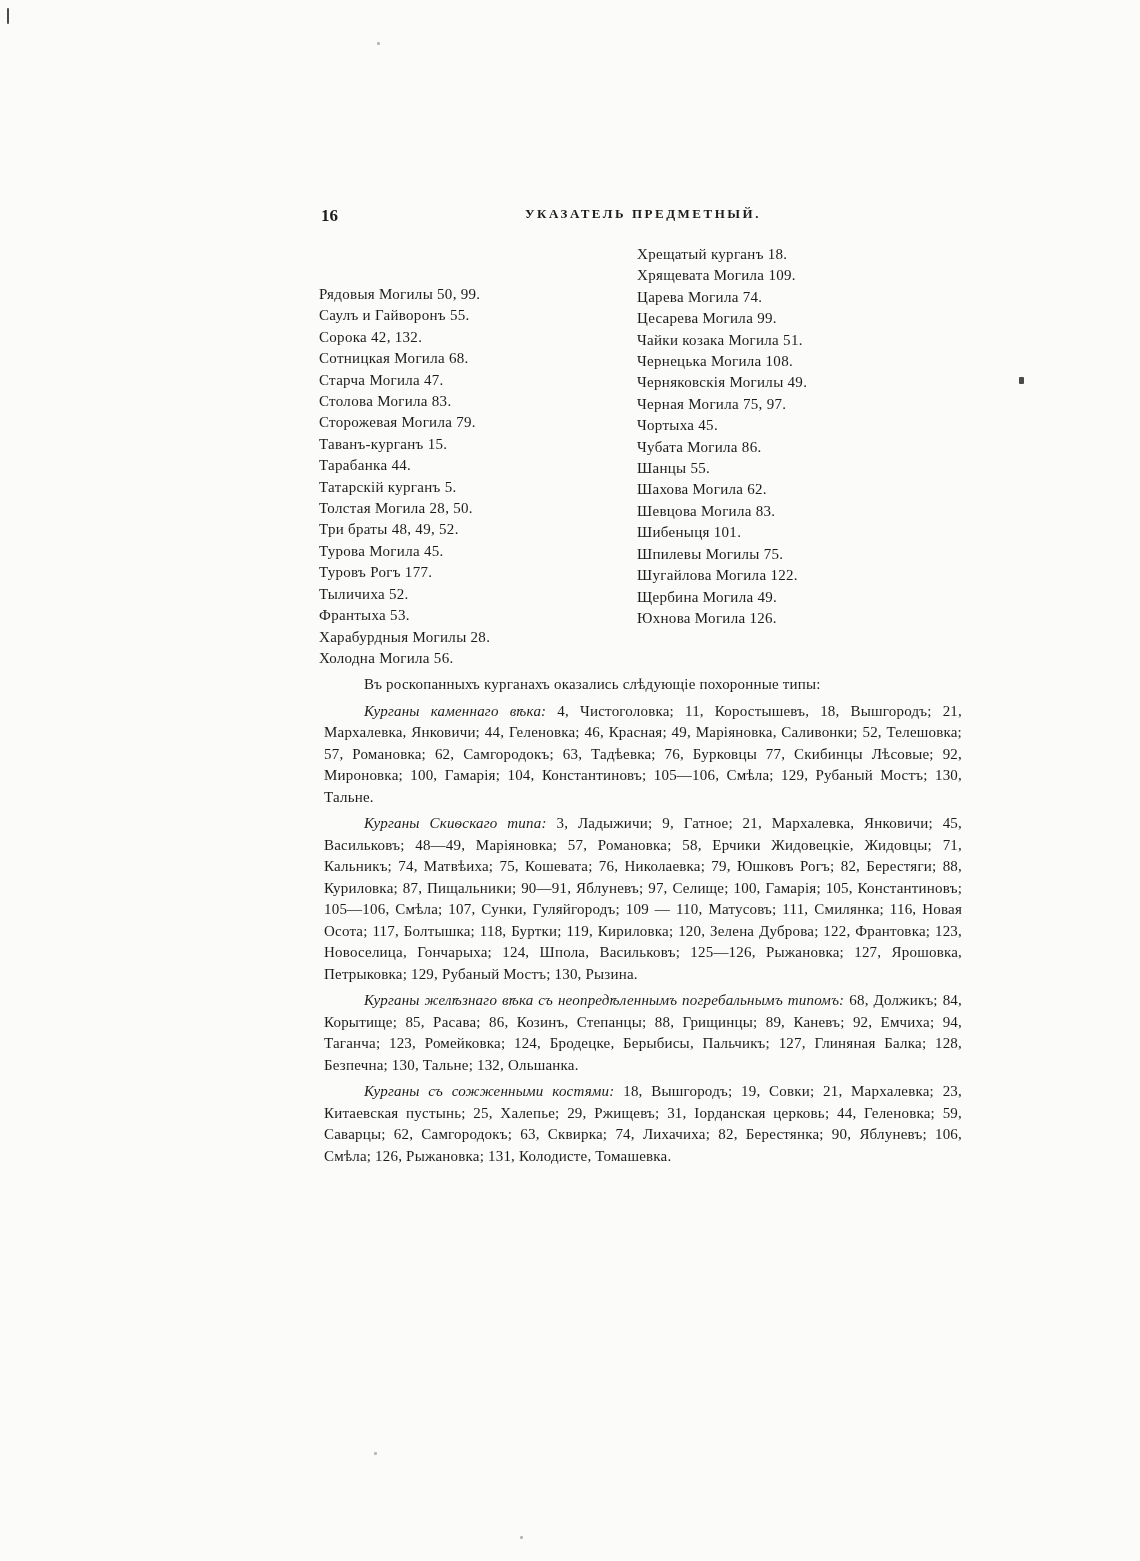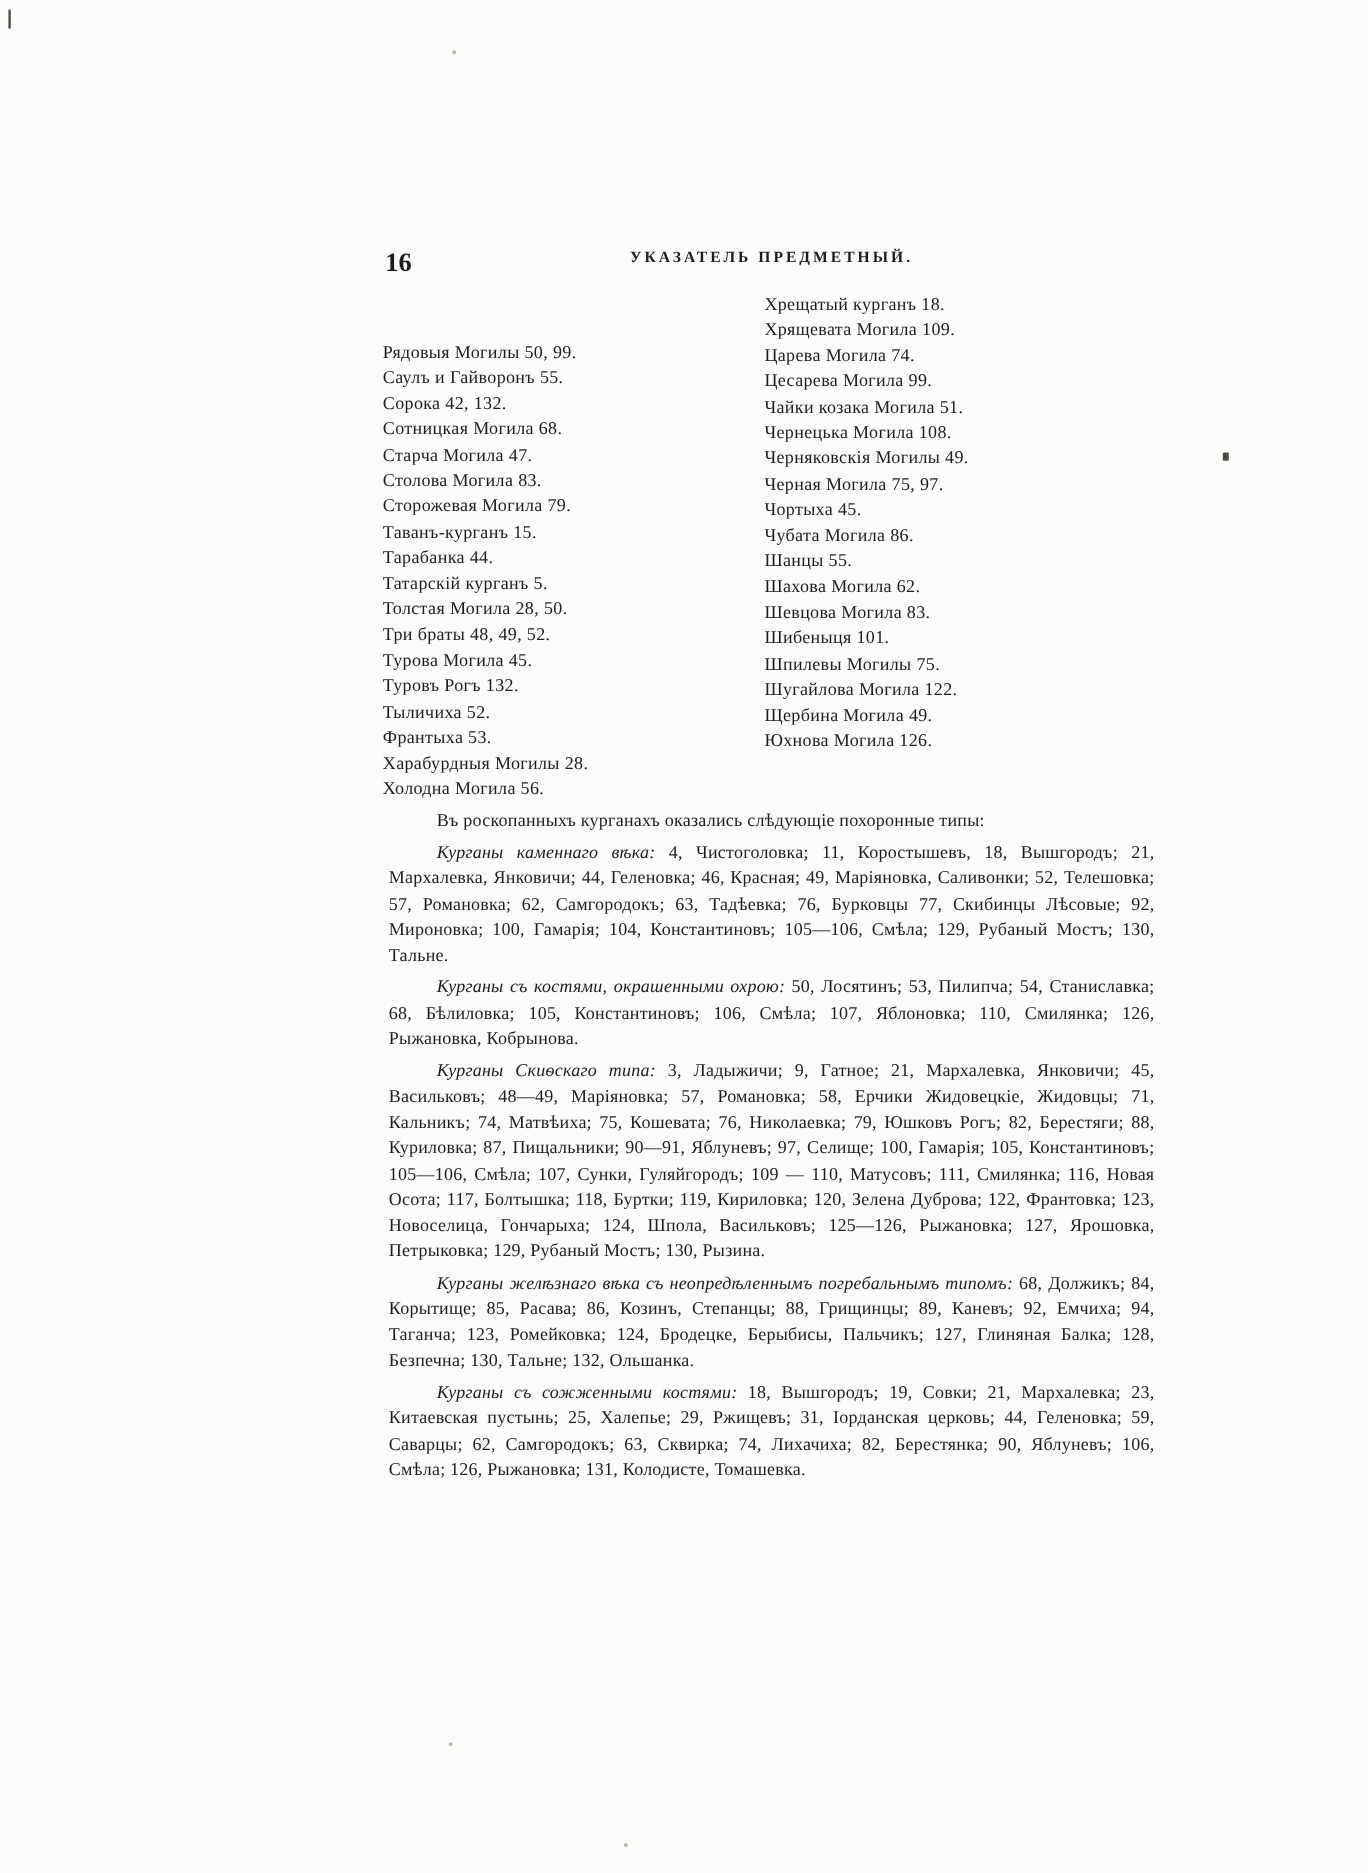--- a/index.html
+++ b/index.html
@@ -23,21 +23,21 @@
   }
   .header{
     position:relative;
     height:22px;
     margin-bottom:16px;
   }
   .pagenum{
     position:absolute;
     left:2px;
     top:0;
-    font-size:22px;
+    font-size:17px;
     font-weight:bold;
     font-family:Liberation Serif, serif;
   }
   .running-title{
     text-align:center;
     font-size:13px;
     font-weight:bold;
     letter-spacing:2.5px;
   }
   .index{
@@ -96,21 +96,21 @@
           <div class="index-entry">Сотницкая Могила 68.</div>
           <div class="index-entry">Старча Могила 47.</div>
           <div class="index-entry">Столова Могила 83.</div>
           <div class="index-entry">Сторожевая Могила 79.</div>
           <div class="index-entry">Таванъ-курганъ 15.</div>
           <div class="index-entry">Тарабанка 44.</div>
           <div class="index-entry">Татарскій курганъ 5.</div>
           <div class="index-entry">Толстая Могила 28, 50.</div>
           <div class="index-entry">Три браты 48, 49, 52.</div>
           <div class="index-entry">Турова Могила 45.</div>
-          <div class="index-entry">Туровъ Рогъ 132.</div>
+          <div class="index-entry">Туровъ Рогъ 177.</div>
           <div class="index-entry">Тыличиха 52.</div>
           <div class="index-entry">Франтыха 53.</div>
           <div class="index-entry">Харабурдныя Могилы 28.</div>
           <div class="index-entry">Холодна Могила 56.</div>
         </div>
       <div class="index-col-right">
           <div class="index-entry">Хрещатый курганъ 18.</div>
           <div class="index-entry">Хрящевата Могила 109.</div>
           <div class="index-entry">Царева Могила 74.</div>
           <div class="index-entry">Цесарева Могила 99.</div>
@@ -130,21 +130,20 @@
           <div class="index-entry">Юхнова Могила 126.</div>
         </div>
     </div>
 
     <div class="body-text">
       <p><span>Въ роскопанныхъ курганахъ оказались слѣдующіе похоронные типы:</span></p>
 
       <p><span class="lead">Курганы каменнаго вѣка:</span><span> 4, Чистоголовка; 11, Коростышевъ, 18, Вышгородъ; 21, Мархалевка, Янковичи; 44, Геленовка; 46, Красная; 49, Маріяновка, Саливонки; 52, Телешовка; 57, Романовка; 62, Самгородокъ; 63, Тадѣевка; 76, Бурковцы 77, Скибинцы Лѣсовые; 92, Мироновка; 100, Гамарія; 104, Константиновъ; 105—106, Смѣла; 129, Рубаный Мостъ; 130, Тальне.</span></p>
 
 
-      <p><span class="lead">Курганы съ костями, окрашенными охрою:</span><span> 50, Лосятинъ; 53, Пилипча; 54, Станиславка; 68, Бѣлиловка; 105, Константиновъ; 106, Смѣла; 107, Яблоновка; 110, Смилянка; 126, Рыжановка, Кобрынова.</span></p>
 
       <p><span class="lead">Курганы Скиѳскаго типа:</span><span> 3, Ладыжичи; 9, Гатное; 21, Мархалевка, Янковичи; 45, Васильковъ; 48—49, Маріяновка; 57, Романовка; 58, Ерчики Жидовецкіе, Жидовцы; 71, Кальникъ; 74, Матвѣиха; 75, Кошевата; 76, Николаевка; 79, Юшковъ Рогъ; 82, Берестяги; 88, Куриловка; 87, Пищальники; 90—91, Яблуневъ; 97, Селище; 100, Гамарія; 105, Константиновъ; 105—106, Смѣла; 107, Сунки, Гуляйгородъ; 109 — 110, Матусовъ; 111, Смилянка; 116, Новая Осота; 117, Болтышка; 118, Буртки; 119, Кириловка; 120, Зелена Дуброва; 122, Франтовка; 123, Новоселица, Гончарыха; 124, Шпола, Васильковъ; 125—126, Рыжановка; 127, Ярошовка, Петрыковка; 129, Рубаный Мостъ; 130, Рызина.</span></p>
 
       <p><span class="lead">Курганы желѣзнаго вѣка съ неопредѣленнымъ погребальнымъ типомъ:</span><span> 68, Должикъ; 84, Корытище; 85, Расава; 86, Козинъ, Степанцы; 88, Грищинцы; 89, Каневъ; 92, Емчиха; 94, Таганча; 123, Ромейковка; 124, Бродецке, Берыбисы, Пальчикъ; 127, Глиняная Балка; 128, Безпечна; 130, Тальне; 132, Ольшанка.</span></p>
 
 
       <p><span class="lead">Курганы съ сожженными костями:</span><span> 18, Вышгородъ; 19, Совки; 21, Мархалевка; 23, Китаевская пустынь; 25, Халепье; 29, Ржищевъ; 31, Іорданская церковь; 44, Геленовка; 59, Саварцы; 62, Самгородокъ; 63, Сквирка; 74, Лихачиха; 82, Берестянка; 90, Яблуневъ; 106, Смѣла; 126, Рыжановка; 131, Колодисте, Томашевка.</span></p>
 
     </div>
 

